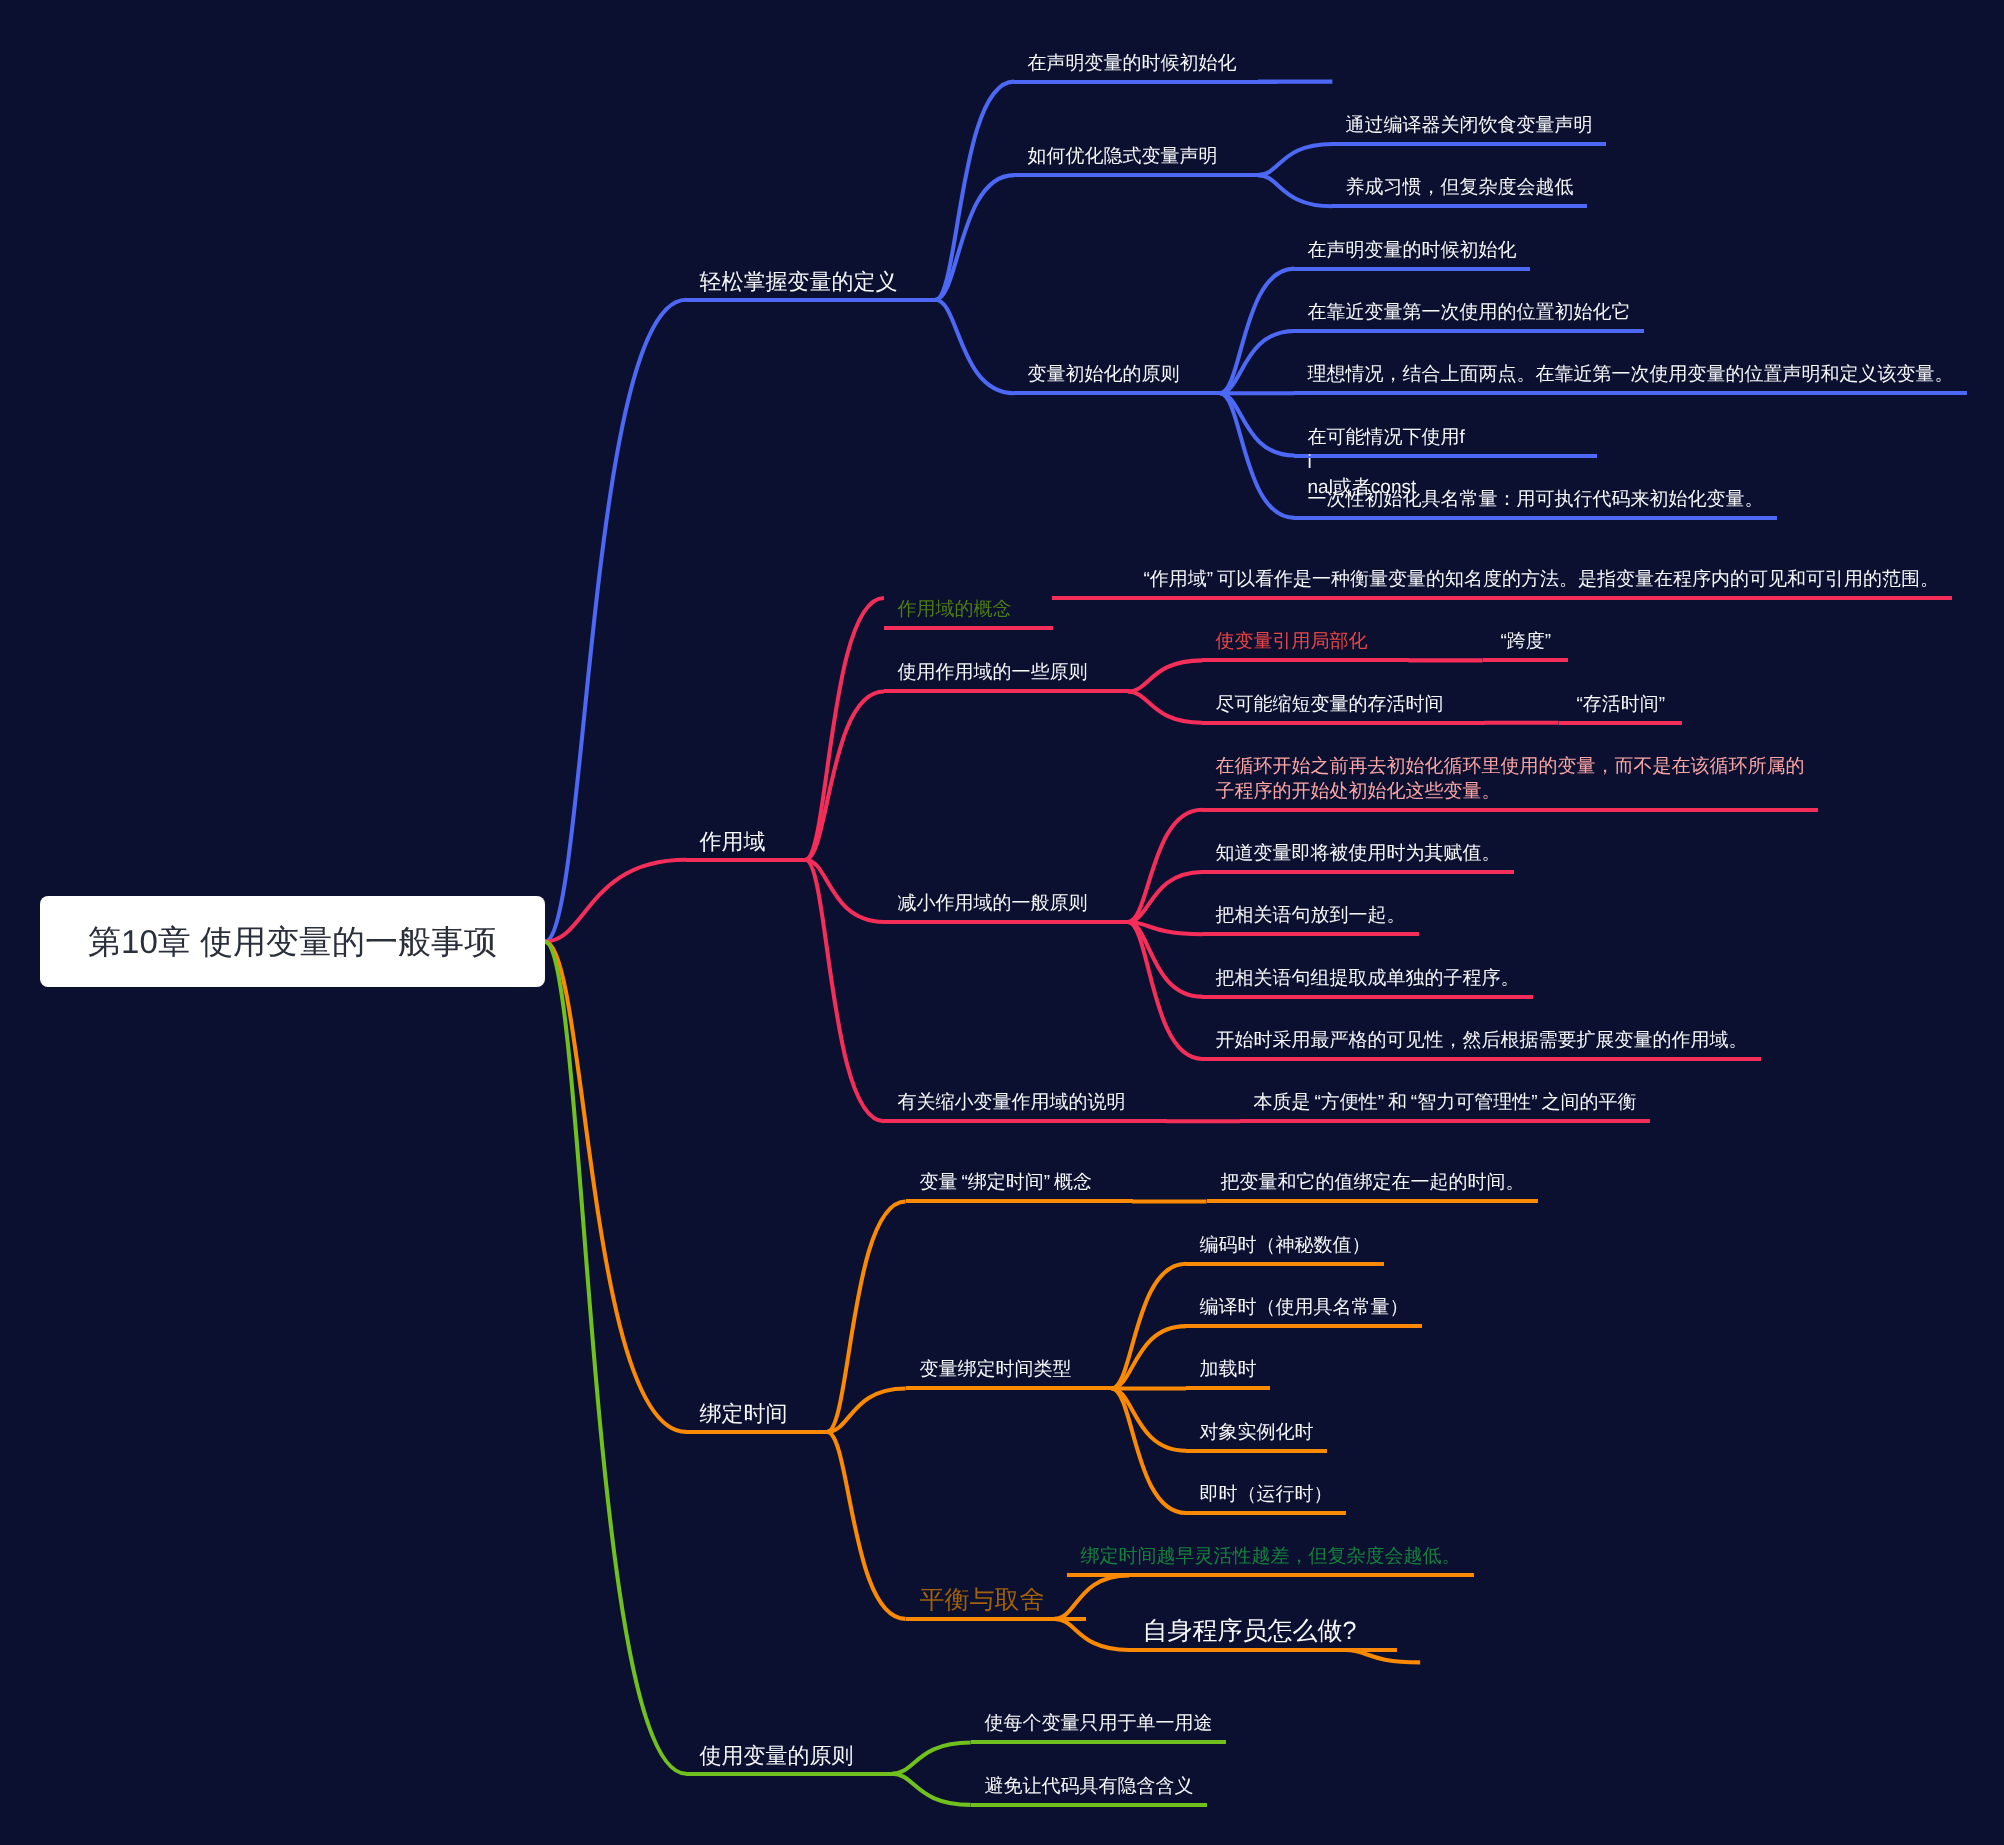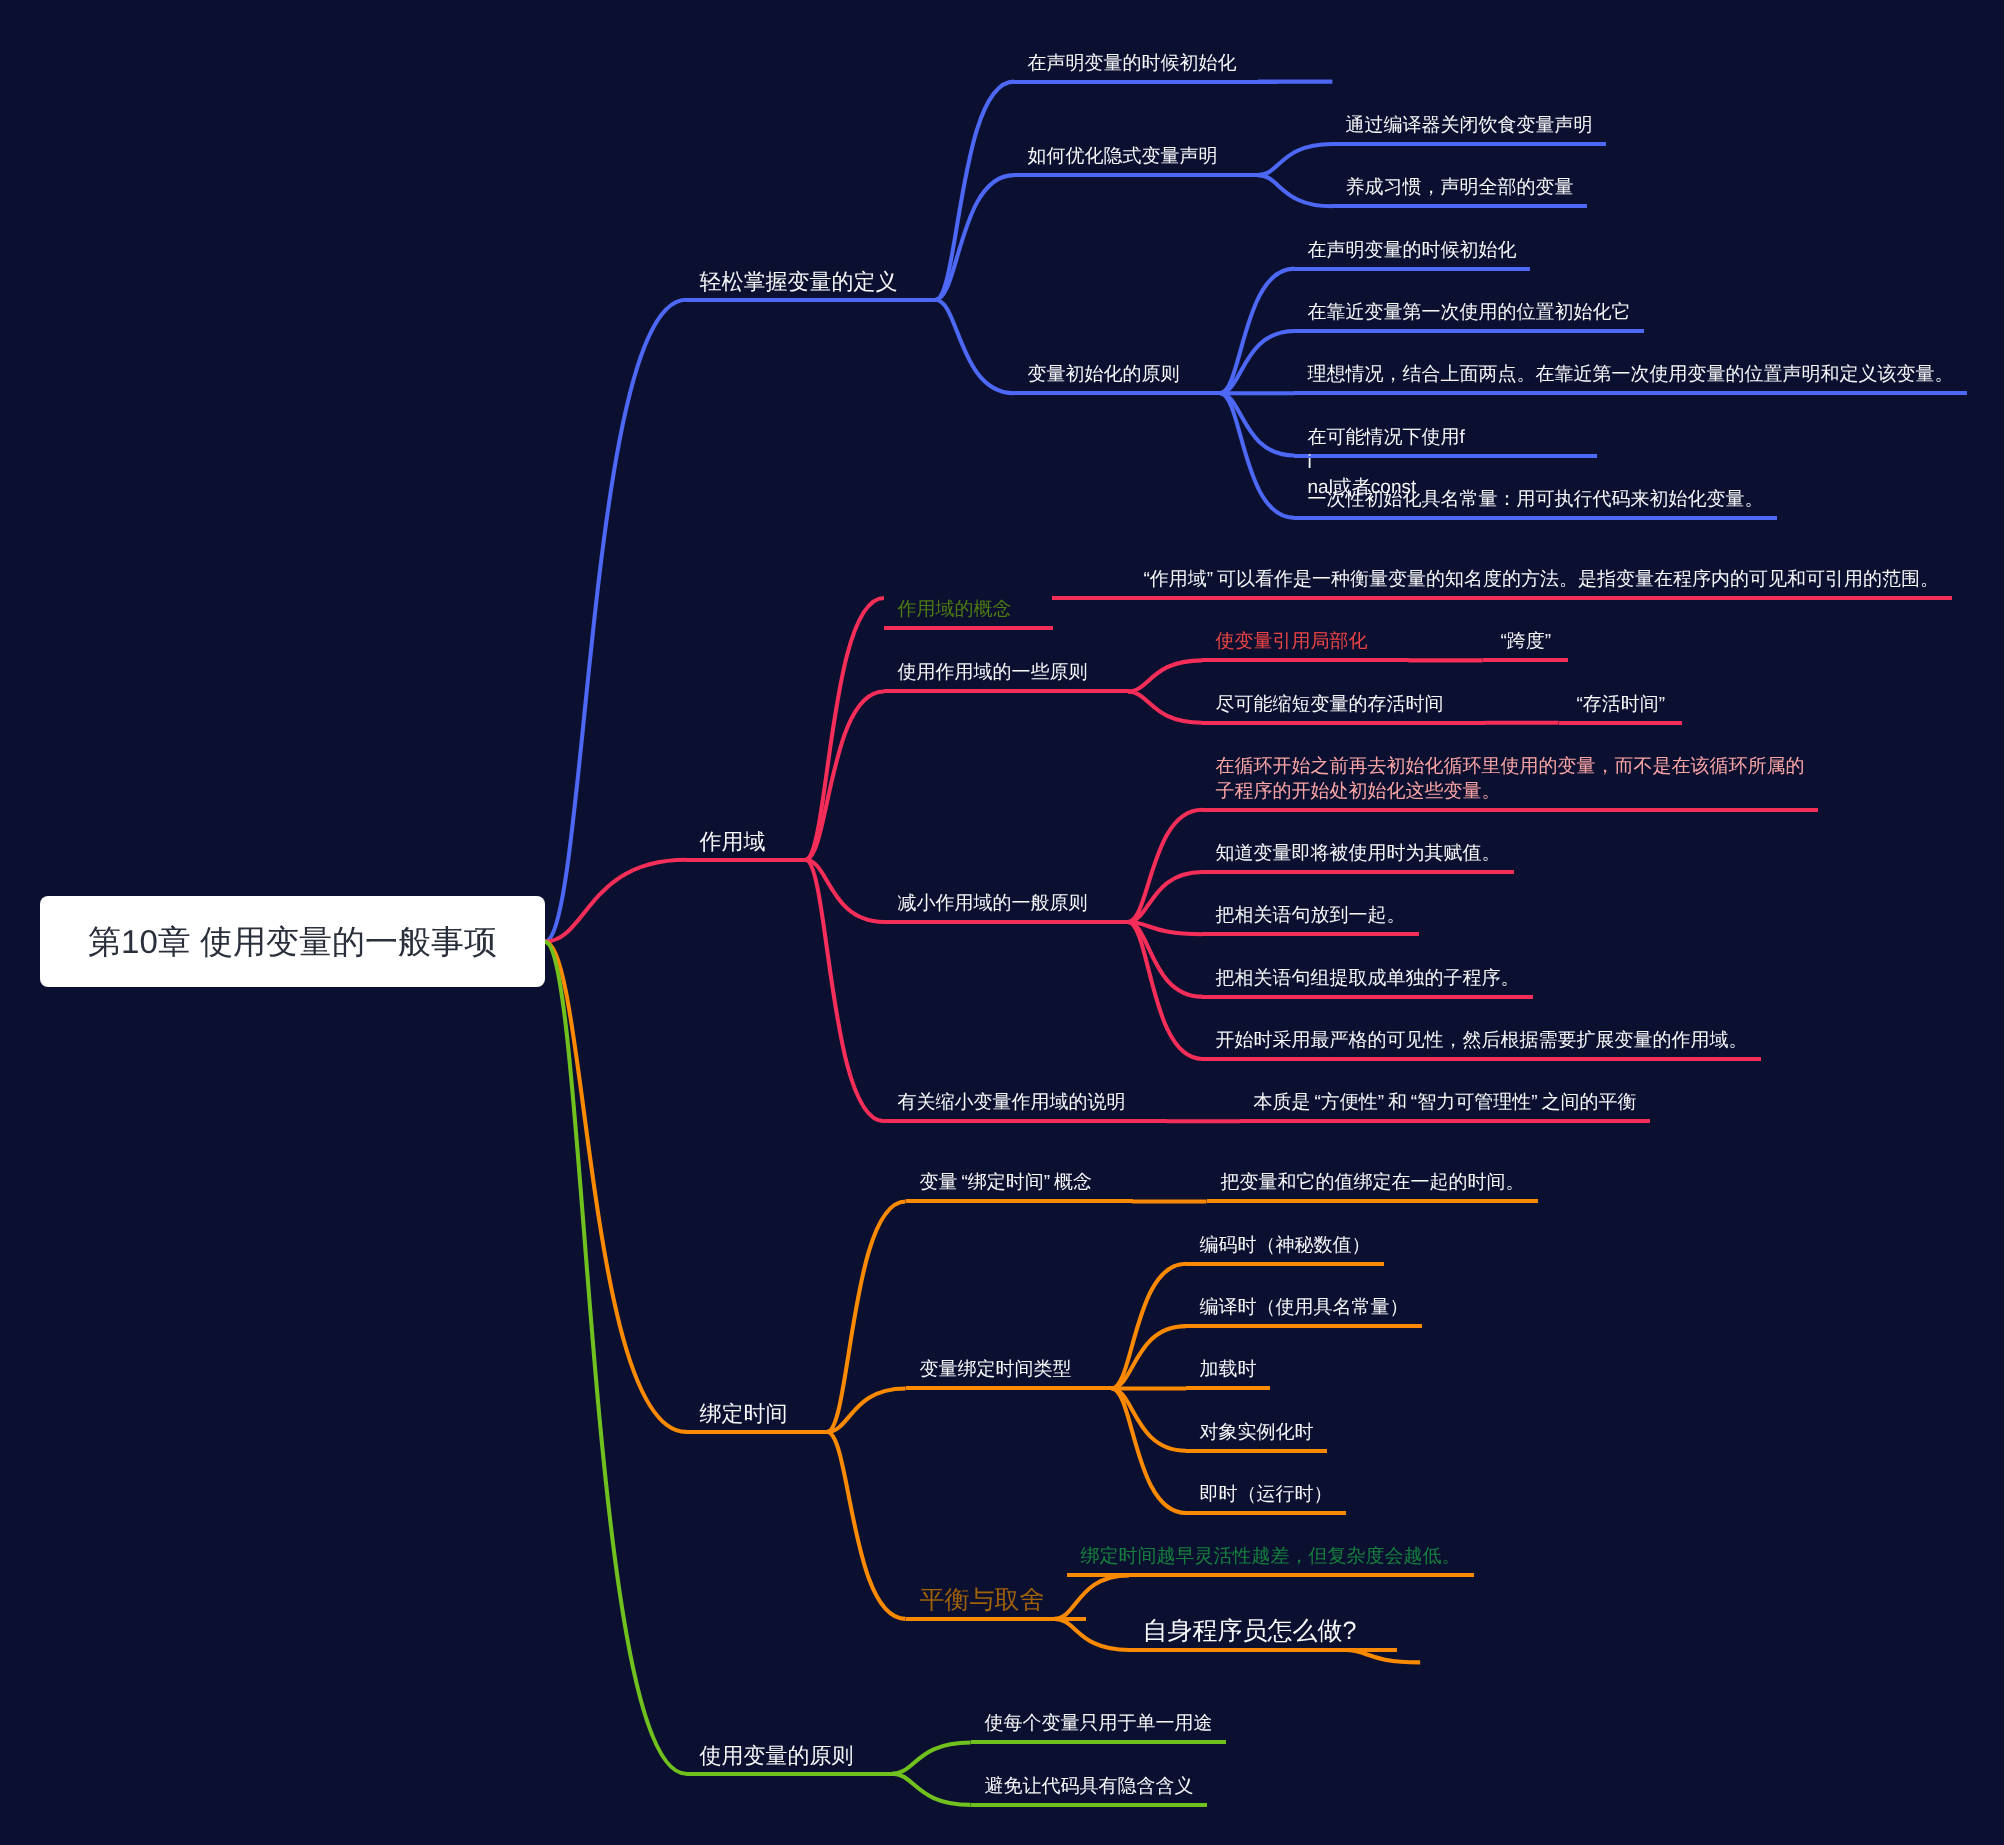--- a/index.html
+++ b/index.html
@@ -73,21 +73,21 @@
       <path d="M1317,2618.4000000000005 C1351.8,2618.4000000000005 1351.8,2572.4000000000005 1433,2572.4000000000005" fill="none" stroke="#70C01E" stroke-width="6" stroke-linecap="butt"></path>
       <path d="M1317,2618.4000000000005 C1351.8,2618.4000000000005 1351.8,2664.4000000000005 1433,2664.4000000000005" fill="none" stroke="#70C01E" stroke-width="6" stroke-linecap="butt"></path>
     </svg>
   <div id="rootnode" style="left: 40px; top: 896px; width: 505px; height: 91px; line-height: 91px; background: rgb(255, 255, 255); color: rgb(42, 48, 59);">
     <span>第10章 使用变量的一般事项</span>
   </div>
 <div class="node" style="font-size: 22px; line-height: 25px; padding: 8.1px 41px 8.1px 13.5px; border-bottom: 4.1px solid rgb(76, 104, 245); color: rgb(247, 248, 250); left: 686px; top: 257px;"><span>轻松掌握变量的定义</span></div>
     <div class="node" style="font-size: 19px; line-height: 25px; padding: 8.1px 41px 8.1px 13.5px; border-bottom: 4.1px solid rgb(76, 104, 245); color: rgb(247, 248, 250); left: 1014px; top: 39px;"><span>在声明变量的时候初始化</span></div>
     <div class="node" style="font-size: 19px; line-height: 25px; padding: 8.1px 41px 8.1px 13.5px; border-bottom: 4.1px solid rgb(76, 104, 245); color: rgb(247, 248, 250); left: 1014px; top: 132px;"><span>如何优化隐式变量声明</span></div>
     <div class="node" style="font-size: 19px; line-height: 25px; padding: 8.1px 13.5px; border-bottom: 4.1px solid rgb(76, 104, 245); color: rgb(247, 248, 250); left: 1332px; top: 101px;"><span>通过编译器关闭饮食变量声明</span></div>
-    <div class="node" style="font-size: 19px; line-height: 25px; padding: 8.1px 13.5px; border-bottom: 4.1px solid rgb(76, 104, 245); color: rgb(247, 248, 250); left: 1332px; top: 163px;"><span>养成习惯，声明全部的变量</span></div>
+    <div class="node" style="font-size: 19px; line-height: 25px; padding: 8.1px 13.5px; border-bottom: 4.1px solid rgb(76, 104, 245); color: rgb(247, 248, 250); left: 1332px; top: 163px;"><span>养成习惯，但复杂度会越低</span></div>
     <div class="node" style="font-size: 19px; line-height: 25px; padding: 8.1px 41px 8.1px 13.5px; border-bottom: 4.1px solid rgb(76, 104, 245); color: rgb(247, 248, 250); left: 1014px; top: 350px;"><span>变量初始化的原则</span></div>
     <div class="node" style="font-size: 19px; line-height: 25px; padding: 8.1px 13.5px; border-bottom: 4.1px solid rgb(76, 104, 245); color: rgb(247, 248, 250); left: 1294px; top: 226px;"><span>在声明变量的时候初始化</span></div>
     <div class="node" style="font-size: 19px; line-height: 25px; padding: 8.1px 13.5px; border-bottom: 4.1px solid rgb(76, 104, 245); color: rgb(247, 248, 250); left: 1294px; top: 288px;"><span>在靠近变量第一次使用的位置初始化它</span></div>
     <div class="node" style="font-size: 19px; line-height: 25px; padding: 8.1px 13.5px; border-bottom: 4.1px solid rgb(76, 104, 245); color: rgb(247, 248, 250); left: 1294px; top: 350px;"><span>理想情况，结合上面两点。在靠近第一次使用变量的位置声明和定义该变量。</span></div>
     <div class="node" style="font-size: 19px; line-height: 25px; padding: 8.1px 13.5px; border-bottom: 4.1px solid rgb(76, 104, 245); color: rgb(247, 248, 250); width: 303px; height: 45px; overflow: visible; left: 1294px; top: 413px;"><span>在可能情况下使用f
 i
 nal或者const</span></div>
     <div class="node" style="font-size: 19px; line-height: 25px; padding: 8.1px 13.5px; border-bottom: 4.1px solid rgb(76, 104, 245); color: rgb(247, 248, 250); left: 1294px; top: 475px;"><span>一次性初始化具名常量：用可执行代码来初始化变量。</span></div>
     <div class="node" style="font-size: 22px; line-height: 25px; padding: 8.1px 41px 8.1px 13.5px; border-bottom: 4.1px solid rgb(244, 46, 88); color: rgb(247, 248, 250); left: 686px; top: 817px;"><span>作用域</span></div>
     <div class="node" style="font-size: 19px; line-height: 25px; padding: 8.1px 41px 8.1px 13.5px; border-bottom: 4.1px solid rgb(244, 46, 88); color: #4d7c0f; left: 884px; top: 585px;"><span>作用域的概念</span></div>

